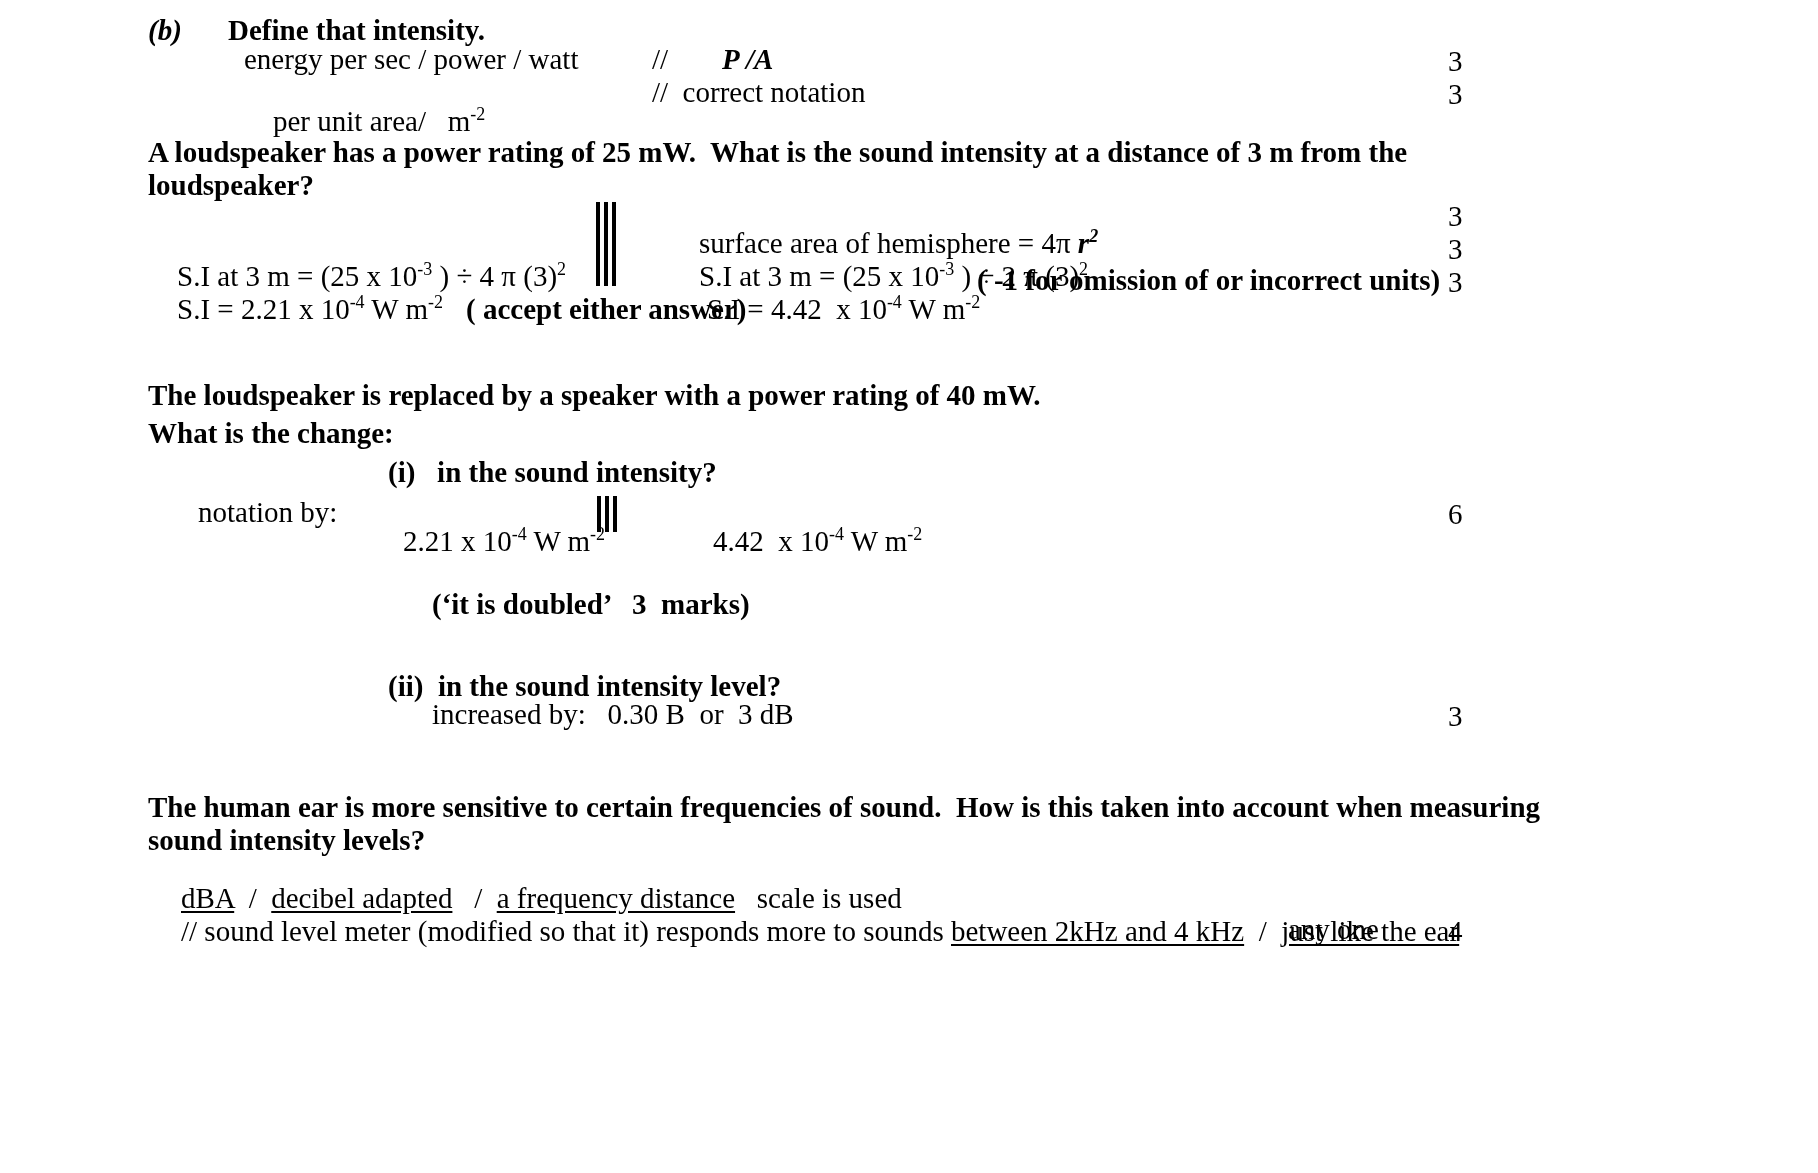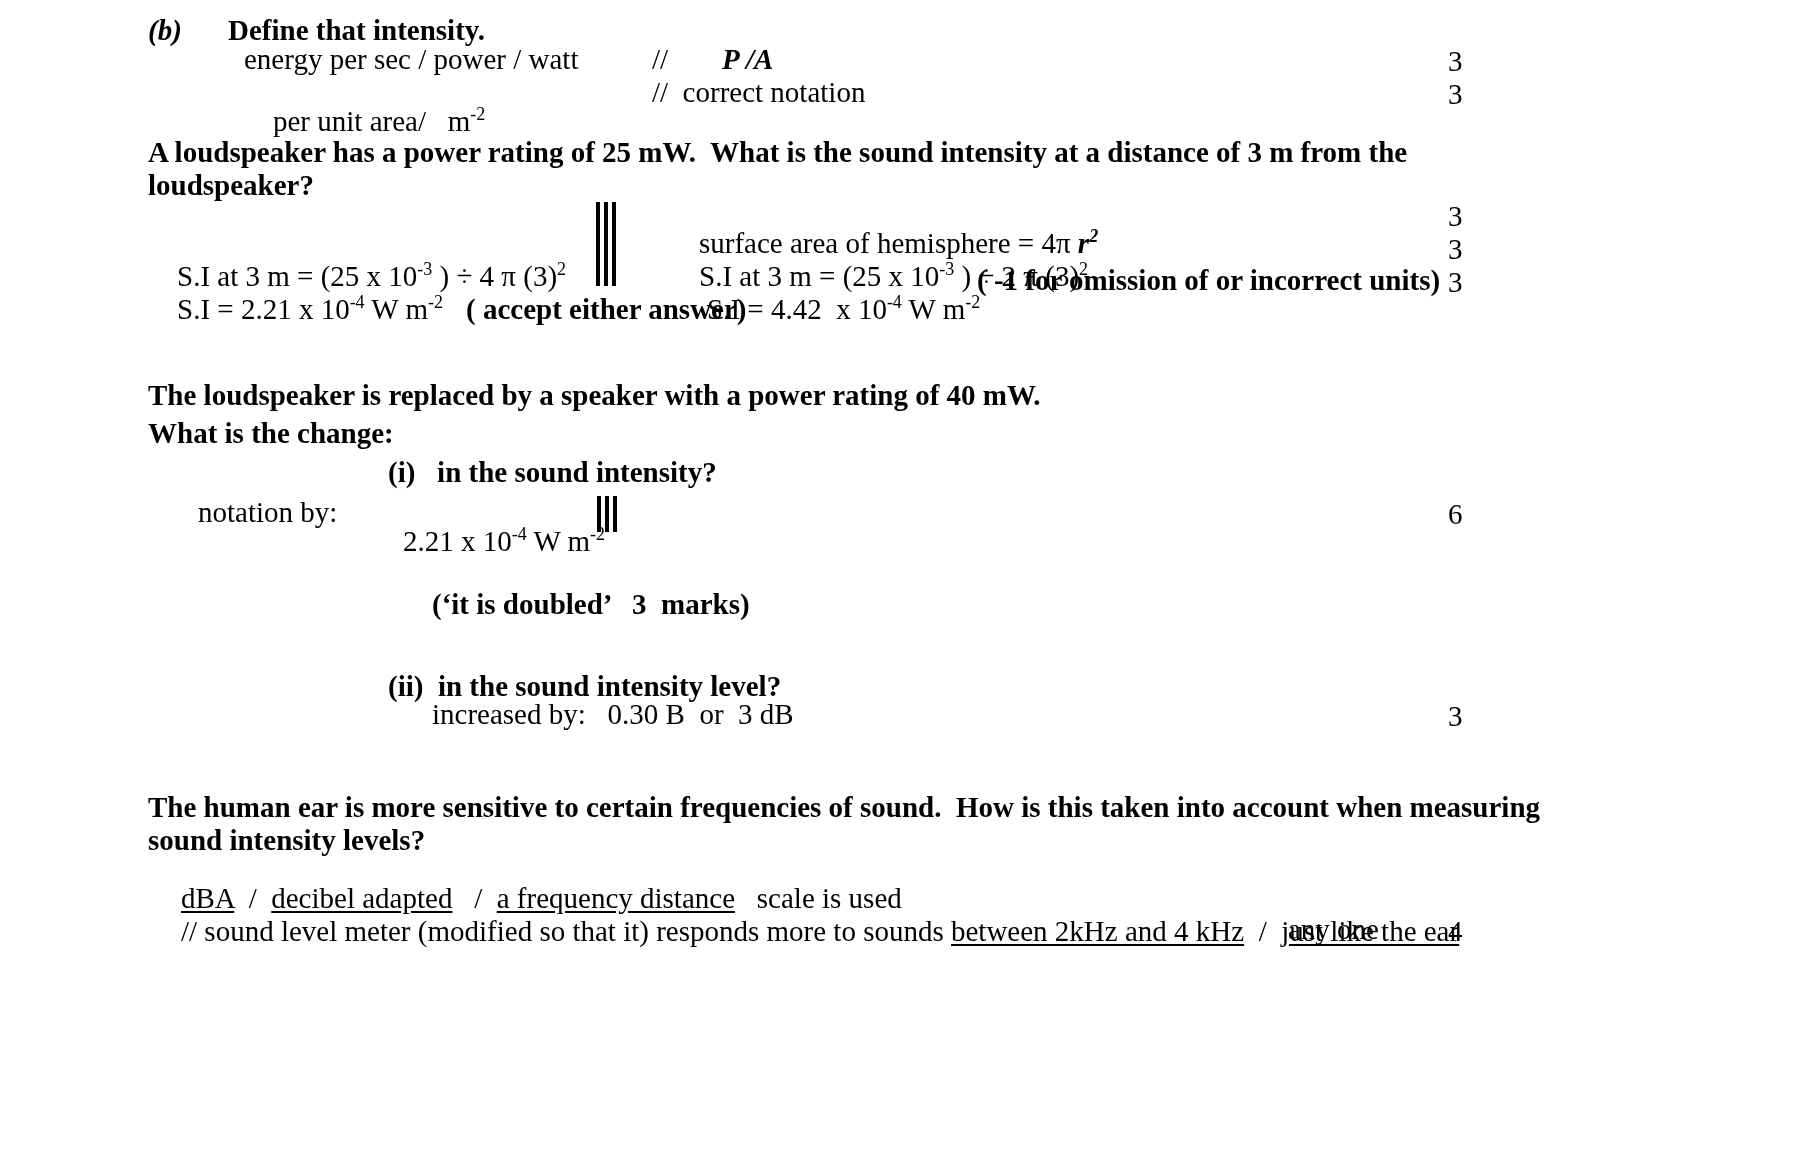--- a/index.html
+++ b/index.html
@@ -129,20 +129,23 @@
   <div class="tx" style="left:374px; top:498px;">
     <span>2.21 x 10</span><sup>-4</sup><span> W m</span><sup>-2</sup>
   </div>
 
   <div class="bars" style="left:597px; top:496px; height:36px;">
     <i></i>
     <i></i>
     <i></i>
   </div>
 
+  <div class="tx" style="left:684px; top:498px;">
+    <span>4.42  x 10</span><sup>-4</sup><span> W m</span><sup>-2</sup>
+  </div>
 
   <div class="mark" style="left:1448px; top:498px;">6</div>
 
 
   <div class="tx b" style="left:432px; top:590px;">(‘it is doubled’   3  marks)</div>
 
   <div class="tx b" style="left:388px; top:672px;">(ii)  in the sound intensity level?</div>
 
   <div class="tx" style="left:432px; top:700px;">increased by:   0.30 B  or  3 dB</div>
 

